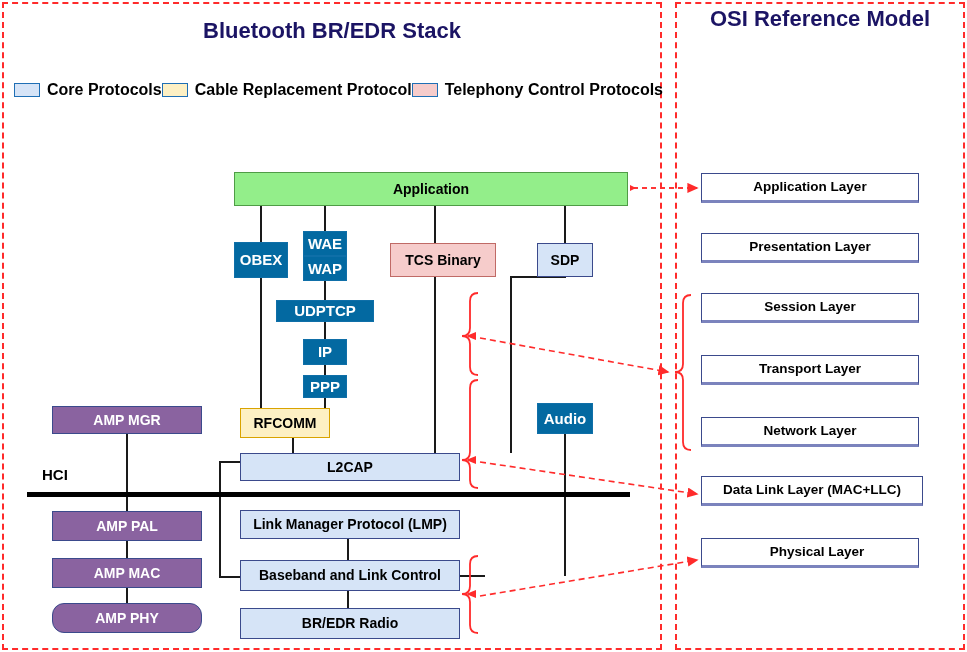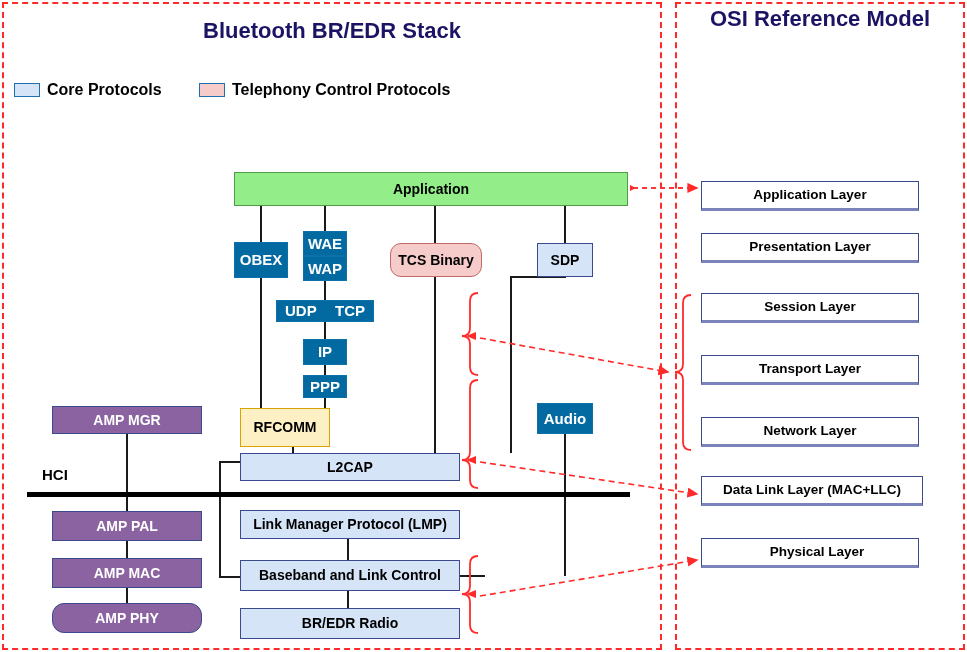--- a/index.html
+++ b/index.html
@@ -53,20 +53,24 @@
 
 <div class="panel" id="right-panel"></div>
 <div class="title" id="right-title">OSI Reference Model</div>
 
 <div id="legend">
   <div class="legend-row">
     <div class="legend-item" style="width:185px;">
       <span class="swatch" style="background:#d6e4f7;"></span>
       <span class="legend-label">Core Protocols</span>
     </div>
+    <div class="legend-item" style="width:253px;">
+      <span class="swatch" style="background:#fdf0c4;"></span>
+      <span class="legend-label">Cable Replacement Protocol</span>
+    </div>
     <div class="legend-item">
       <span class="swatch" style="background:#f6cccb;"></span>
       <span class="legend-label">Telephony Control Protocols</span>
     </div>
   </div>
 </div>
 
 <div class="wline" style="left:260px;top:205px;width:2px;height:37px;"></div>
 <div class="wline" style="left:324px;top:205px;width:2px;height:26px;"></div>
 <div class="wline" style="left:434px;top:205px;width:2px;height:38px;"></div>
@@ -108,48 +112,48 @@
 <div class="hci-line" style="left:27px;top:492px;width:603px;"></div>
 <div class="hci-label" style="left:42px;top:466px;">HCI</div>
 
 <div class="box appprofile" style="left:234px;top:172px;width:394px;height:34px;">Application</div>
 
 <div class="box adopted" style="left:234px;top:242px;width:54px;height:36px;">OBEX</div>
 
 <div class="box adopted" style="left:303px;top:231px;width:44px;height:25px;">WAE</div>
 <div class="box adopted" style="left:303px;top:256px;width:44px;height:25px;">WAP</div>
 
-<div class="box adopted" style="left:276px;top:300px;width:98px;height:22px;justify-content:space-between;padding:0 8px;">
+<div class="box adopted" style="left:276px;top:300px;width:98px;height:22px;justify-content:center;padding:0 8px;">
   <span>UDP</span>
   <span>TCP</span>
 </div>
 
 <div class="box adopted" style="left:303px;top:339px;width:44px;height:26px;">IP</div>
 <div class="box adopted" style="left:303px;top:375px;width:44px;height:23px;">PPP</div>
 
-<div class="box cable" style="left:240px;top:408px;width:90px;height:39px;">RFCOMM</div>
+<div class="box cable" style="left:240px;top:408px;width:90px;height:30px;">RFCOMM</div>
 
-<div class="box telephony" style="left:390px;top:243px;width:92px;height:34px;border-radius:11px;">TCS Binary</div>
+<div class="box telephony" style="left:390px;top:243px;width:106px;height:34px;">TCS Binary</div>
 
 <div class="box core" style="left:537px;top:243px;width:56px;height:34px;">SDP</div>
 
 <div class="box adopted" style="left:537px;top:403px;width:56px;height:31px;">Audio</div>
 
 <div class="box core" style="left:240px;top:453px;width:220px;height:28px;">L2CAP</div>
 
 <div class="box core" style="left:240px;top:510px;width:220px;height:29px;">Link Manager Protocol (LMP)</div>
 <div class="box core" style="left:240px;top:560px;width:220px;height:31px;">Baseband and Link Control</div>
 <div class="box core" style="left:240px;top:608px;width:220px;height:31px;">BR/EDR Radio</div>
 
 <div class="box altmac" style="left:52px;top:406px;width:150px;height:28px;">AMP MGR</div>
 <div class="box altmac" style="left:52px;top:511px;width:150px;height:30px;">AMP PAL</div>
 <div class="box altmac" style="left:52px;top:558px;width:150px;height:30px;">AMP MAC</div>
 <div class="box altmac" style="left:52px;top:603px;width:150px;height:30px;border-radius:12px;">AMP PHY</div>
 
-<div class="box osi" style="left:701px;top:173px;width:218px;height:30px;margin-top:8px;">Application Layer</div>
+<div class="box osi" style="left:701px;top:173px;width:218px;height:30px;">Application Layer</div>
 <div class="box osi" style="left:701px;top:233px;width:218px;height:30px;">Presentation Layer</div>
 <div class="box osi" style="left:701px;top:293px;width:218px;height:30px;">Session Layer</div>
 <div class="box osi" style="left:701px;top:355px;width:218px;height:30px;">Transport Layer</div>
 <div class="box osi" style="left:701px;top:417px;width:218px;height:30px;">Network Layer</div>
 <div class="box osi" style="left:701px;top:476px;width:222px;height:30px;">Data Link Layer (MAC+LLC)</div>
 <div class="box osi" style="left:701px;top:538px;width:218px;height:30px;padding-left:14px;">Physical Layer</div>
 
 <svg class="overlay" viewBox="0 0 967 652">
   <defs>
     <marker id="arrow-red" markerWidth="7" markerHeight="7" refX="6" refY="3.2" orient="auto">

